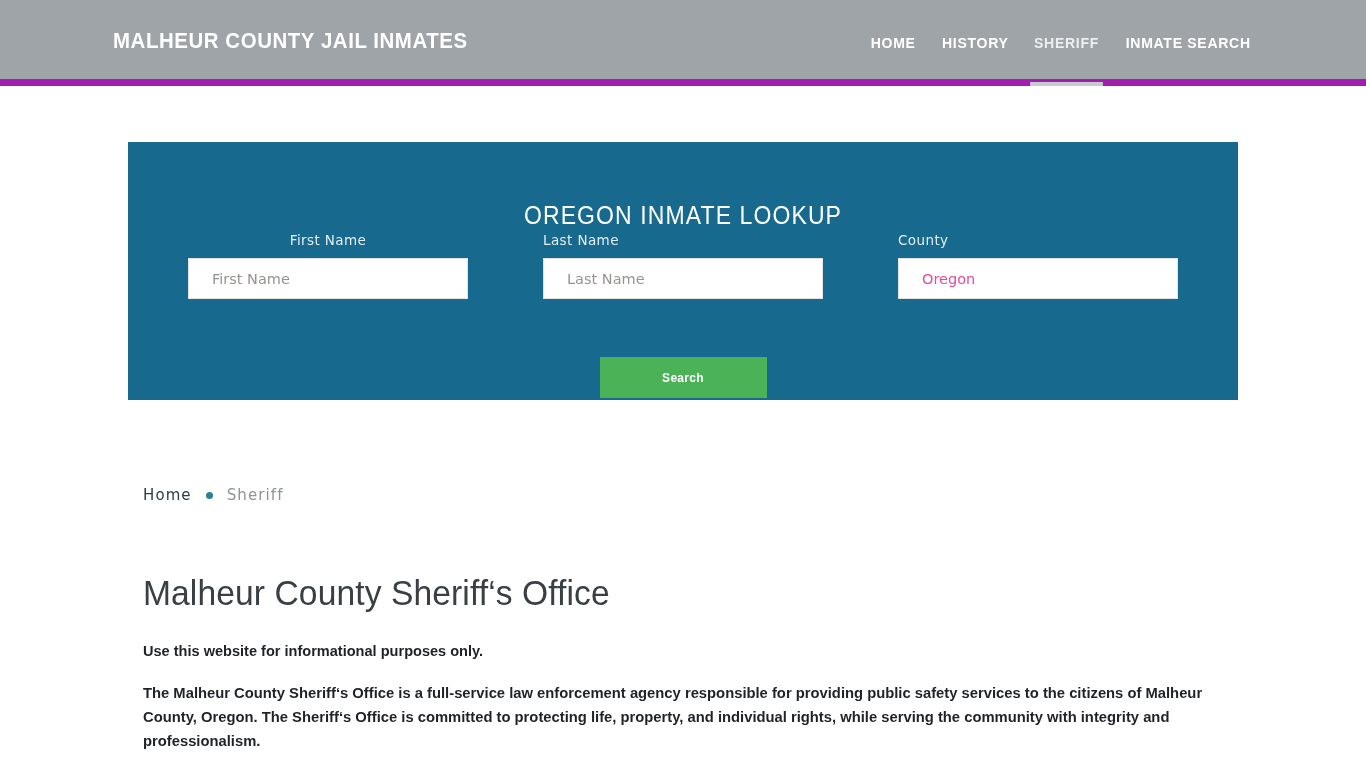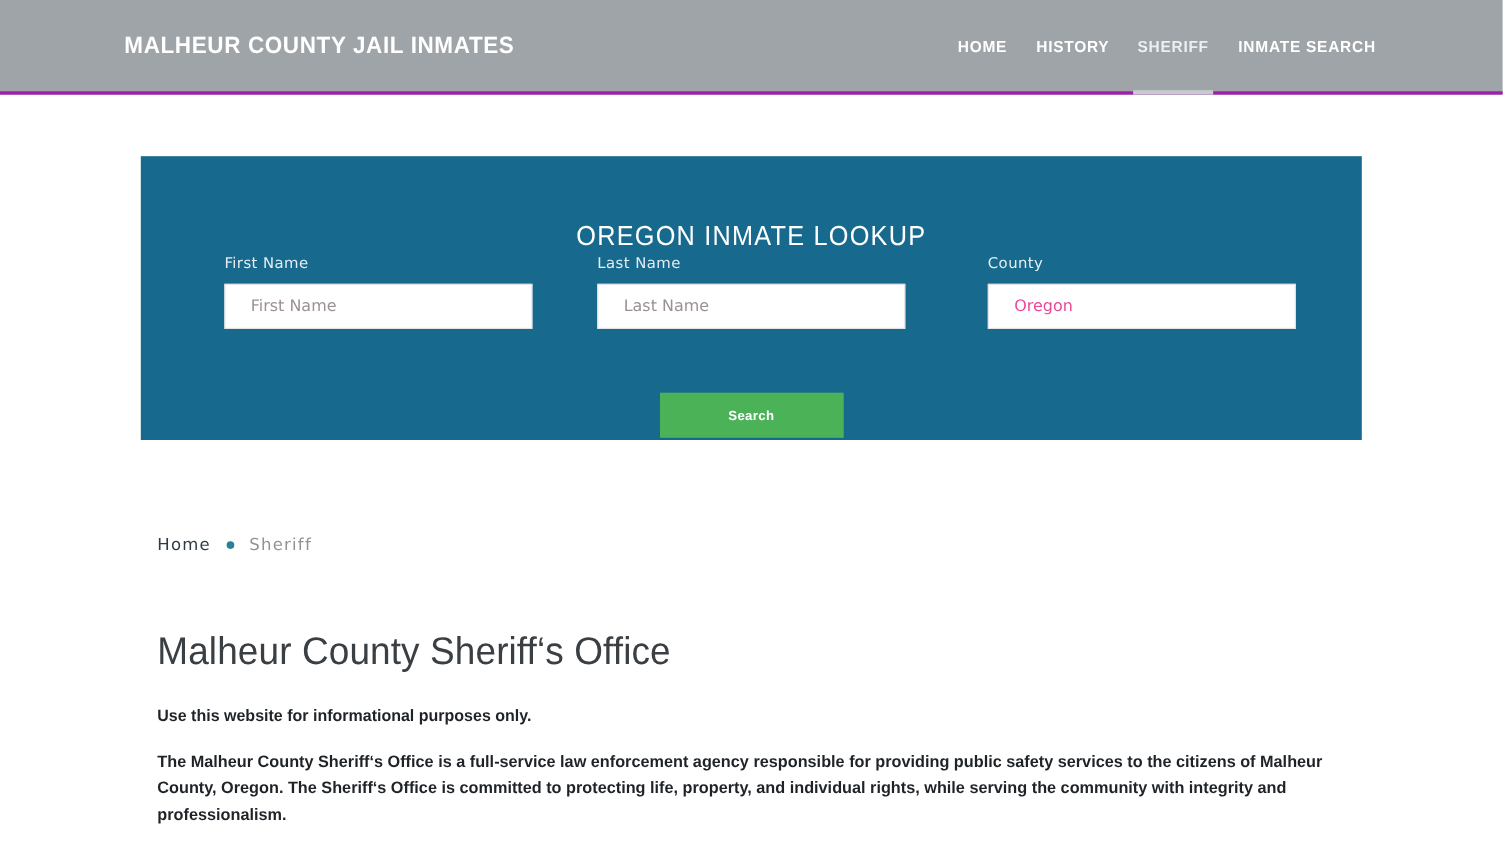--- a/index.html
+++ b/index.html
@@ -14,21 +14,21 @@
     font-family: "Liberation Sans", "DejaVu Sans", sans-serif;
   }
 
   
   .site-header {
     position: absolute;
     top: 0; left: 0;
     width: 1366px;
     height: 86px;
     background: #9ea4a7;
-    border-bottom: 3px solid #a21caf;
+    border-bottom: 7px solid #a21caf;
     padding-left: 37px;
   }
   .brand {
     position: absolute;
     left: 113px;
     top: 29px;
     font-size: 21.5px;
     font-weight: bold;
     letter-spacing: 0.6px;
     color: #ffffff;
@@ -100,21 +100,21 @@
     transform: scaleX(0.92);
   }
   .fields-row {
     position: absolute;
     top: 90px;
     left: 0;
     width: 100%;
     height: 80px;
   }
   .field-group { position: absolute; }
-  .field-group.g1 { left: 76px;  width: 280px; }
+  .field-group.g1 { left: 60px;  width: 280px; text-align: center; }
   .field-group.g2 { left: 415px; width: 280px; }
   .field-group.g3 { left: 770px; width: 280px; }
   .field-label {
     display: block;
     color: #e4edf2;
     font-size: 13.5px;
     letter-spacing: 0.4px;
     margin-bottom: 10px;
     font-family: "DejaVu Sans", "Liberation Sans", sans-serif;
   }

